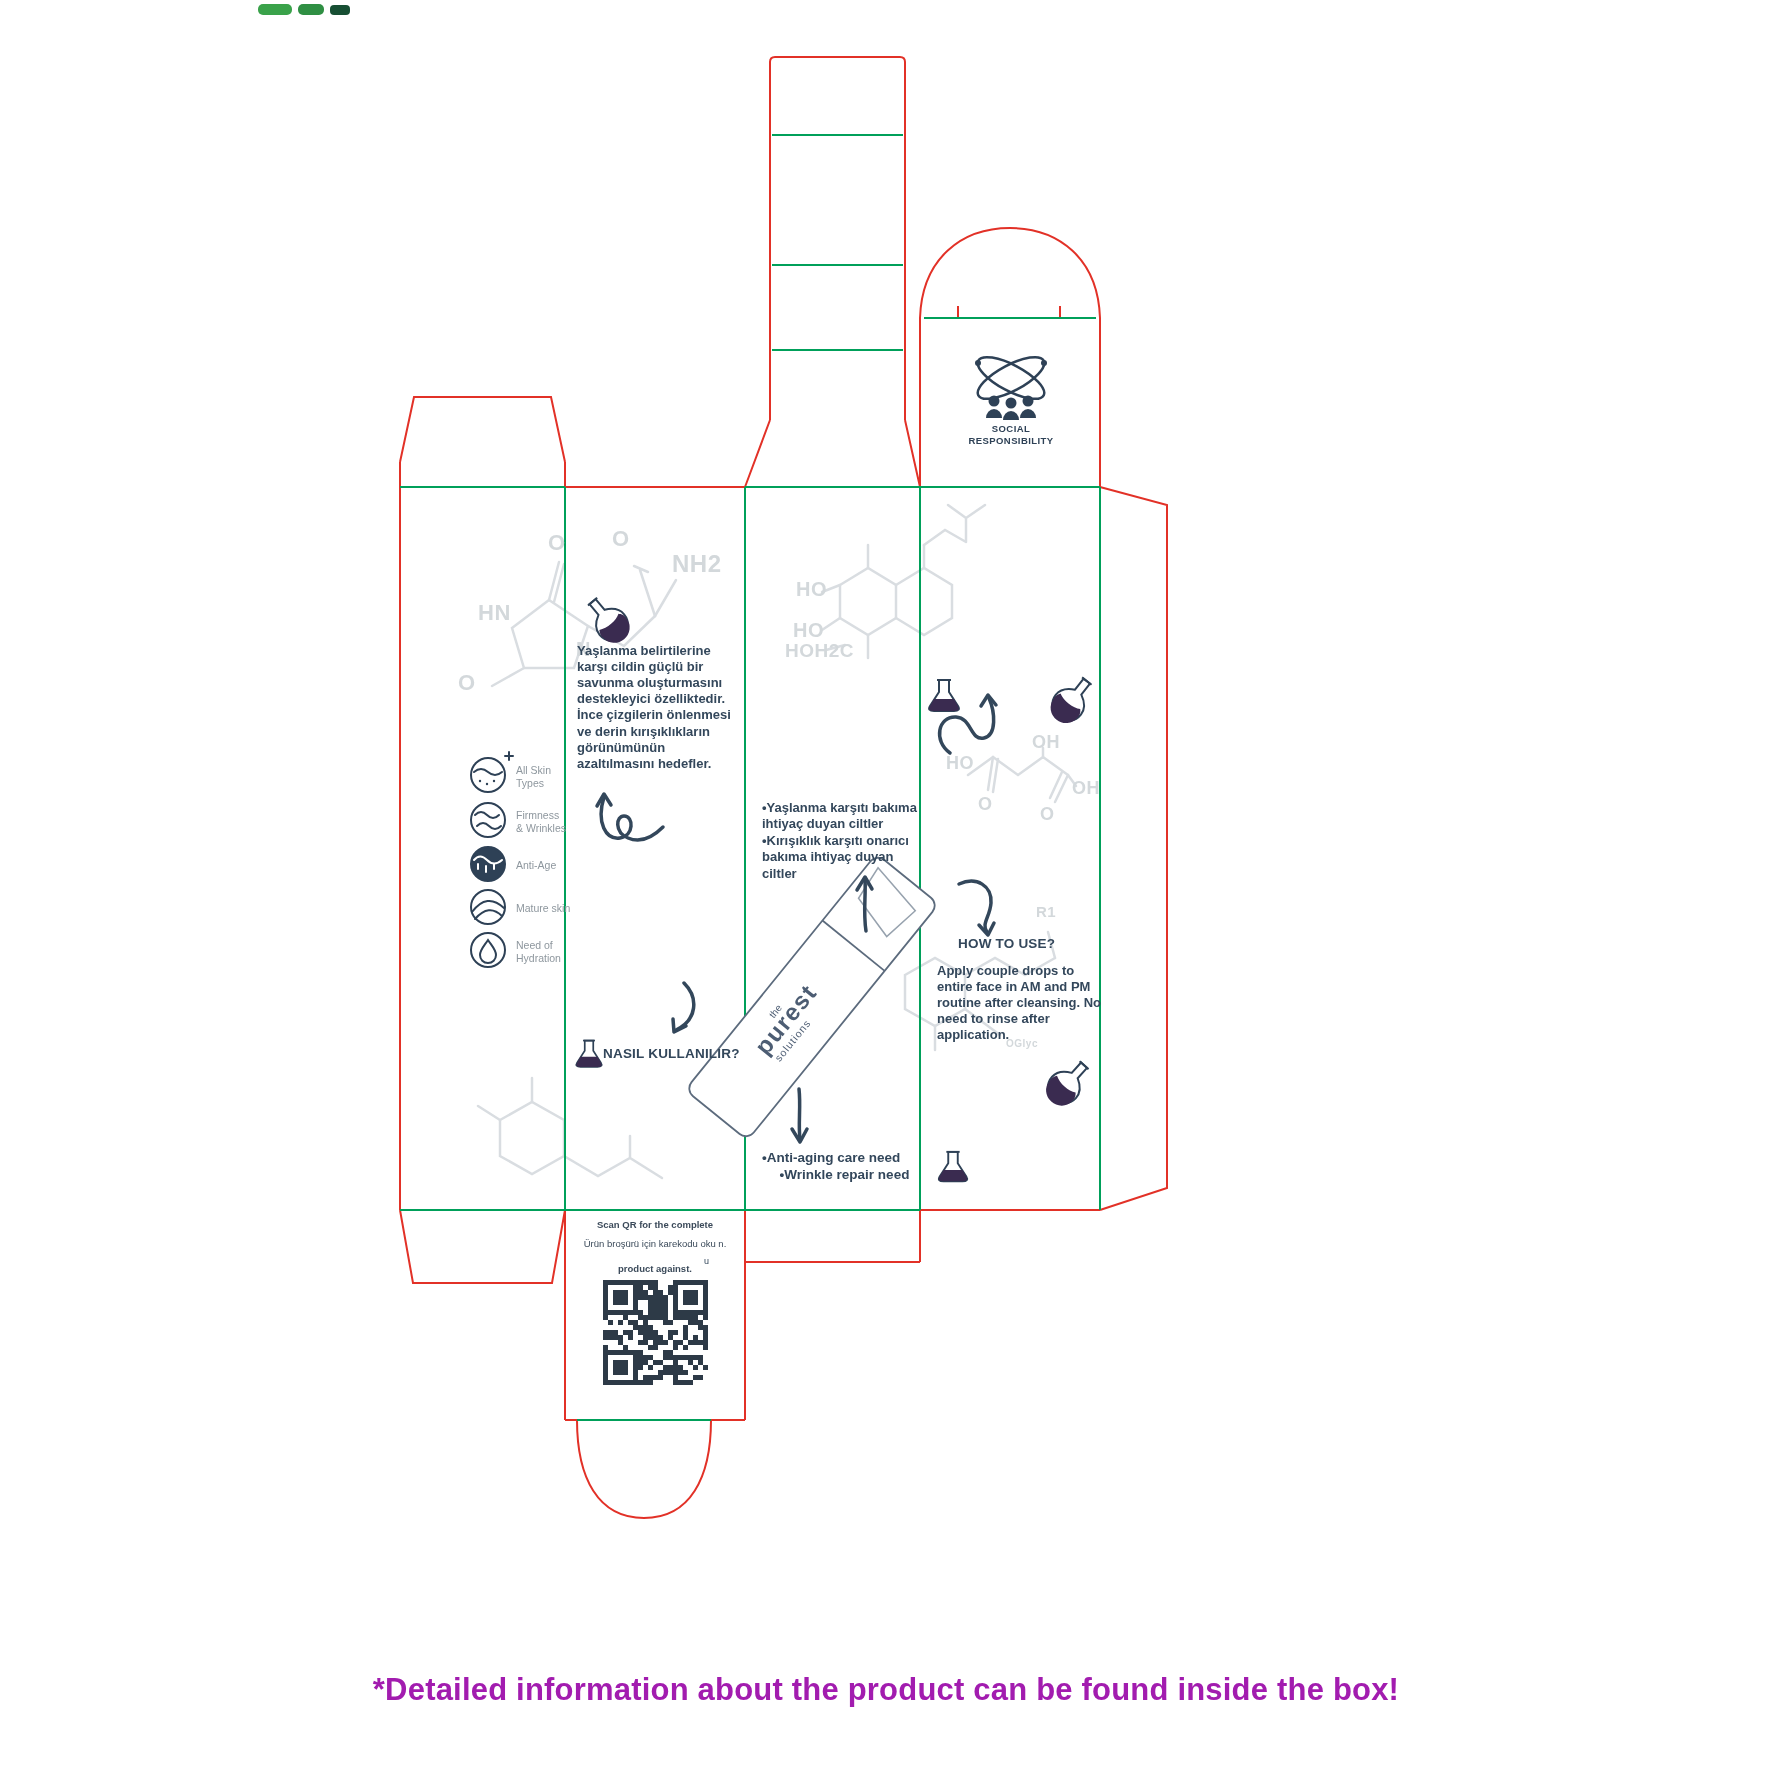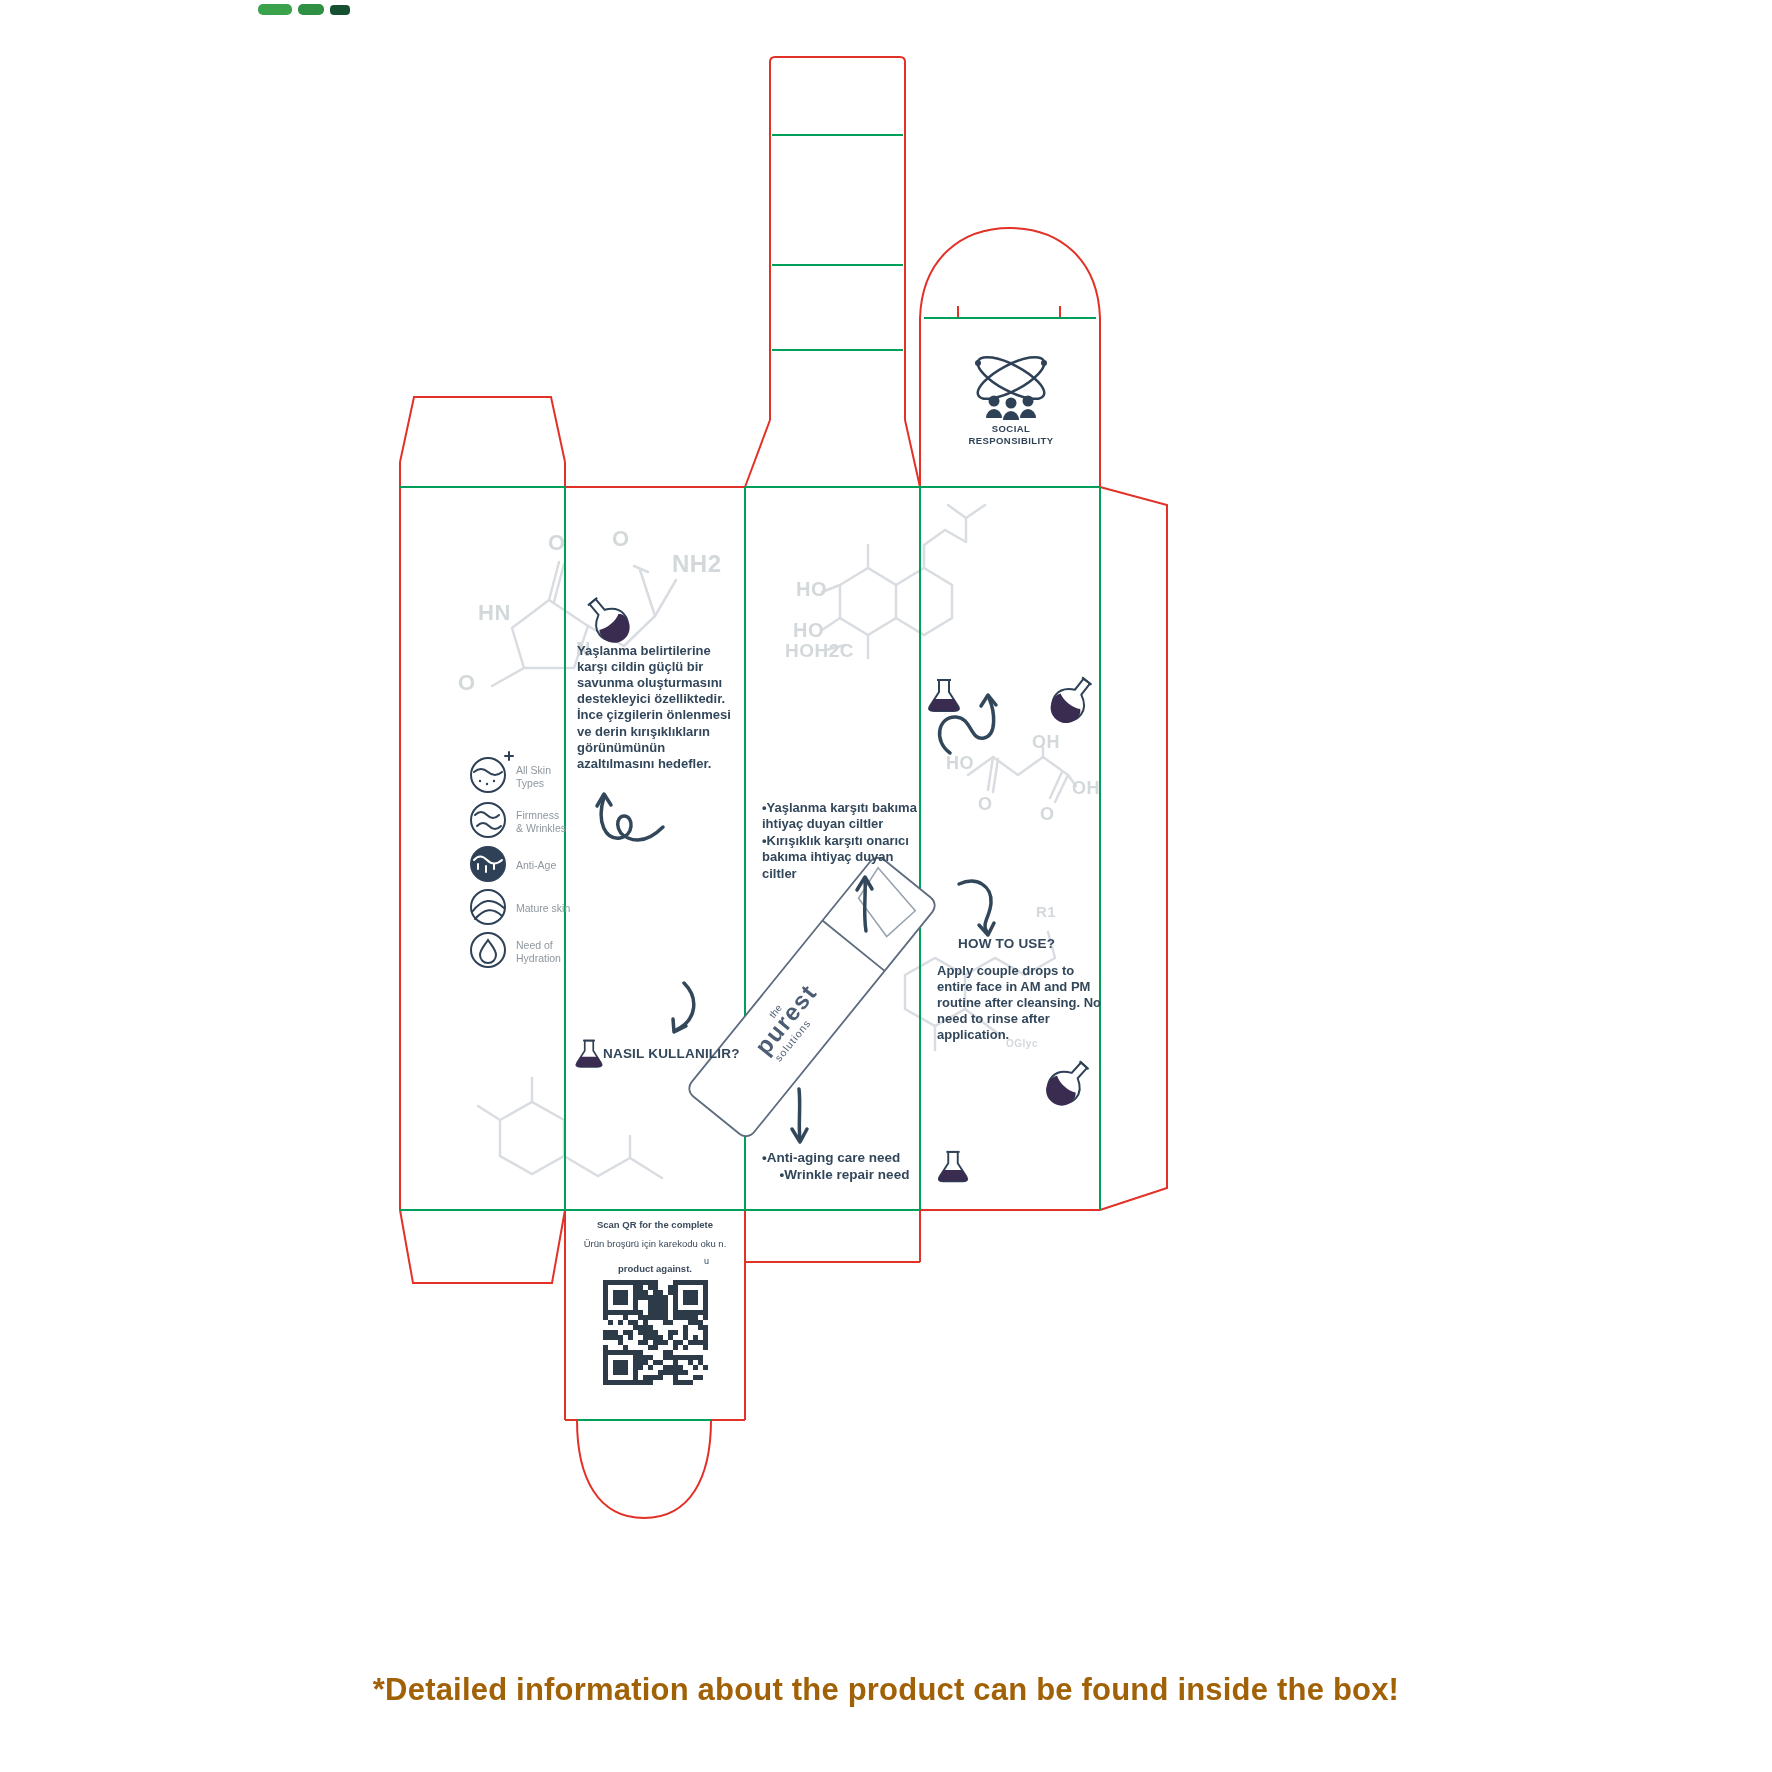--- a/index.html
+++ b/index.html
@@ -10,21 +10,21 @@
   .body-sm{font-size:13px;line-height:1.24;font-weight:600;}
   .body-bold{font-size:13.5px;line-height:1.28;font-weight:700;}
   .title-sm{font-size:13.5px;font-weight:700;letter-spacing:.2px;}
   .bullet{font-size:13px;line-height:1.26;font-weight:700;}
   .chem{position:absolute;color:#d3d8db;font-weight:600;letter-spacing:.5px;}
   .skin-label{position:absolute;left:516px;font-size:10.5px;line-height:1.25;color:#8e979e;font-weight:500;white-space:pre-line;}
   .qr-text{position:absolute;left:570px;width:170px;text-align:center;color:#3b4a5a;}
   .social-label{position:absolute;left:941px;top:423px;width:140px;text-align:center;
                 font-size:9.5px;line-height:1.3;font-weight:700;letter-spacing:.4px;color:#2e4156;white-space:pre-line;}
   .footer{position:absolute;left:0;top:1672px;width:100%;text-align:center;
-          font-size:31px;font-weight:700;color:#a16207;letter-spacing:.2px;}
+          font-size:31px;font-weight:700;color:#a21caf;letter-spacing:.2px;}
 </style>
 </head>
 <body>
 
 <div class="stage">
 
   <svg class="art" width="1772" height="1772" viewBox="0 0 1772 1772">
     <defs>
       <g id="round-flask">
         <path d="M-4,-24 L-4,-10 C-12,-6 -16,0 -16,6 A16,16 0 0 0 16,6 C16,0 12,-6 4,-10 L4,-24 Z" fill="#ffffff" stroke="#2e4156" stroke-width="2"></path>

